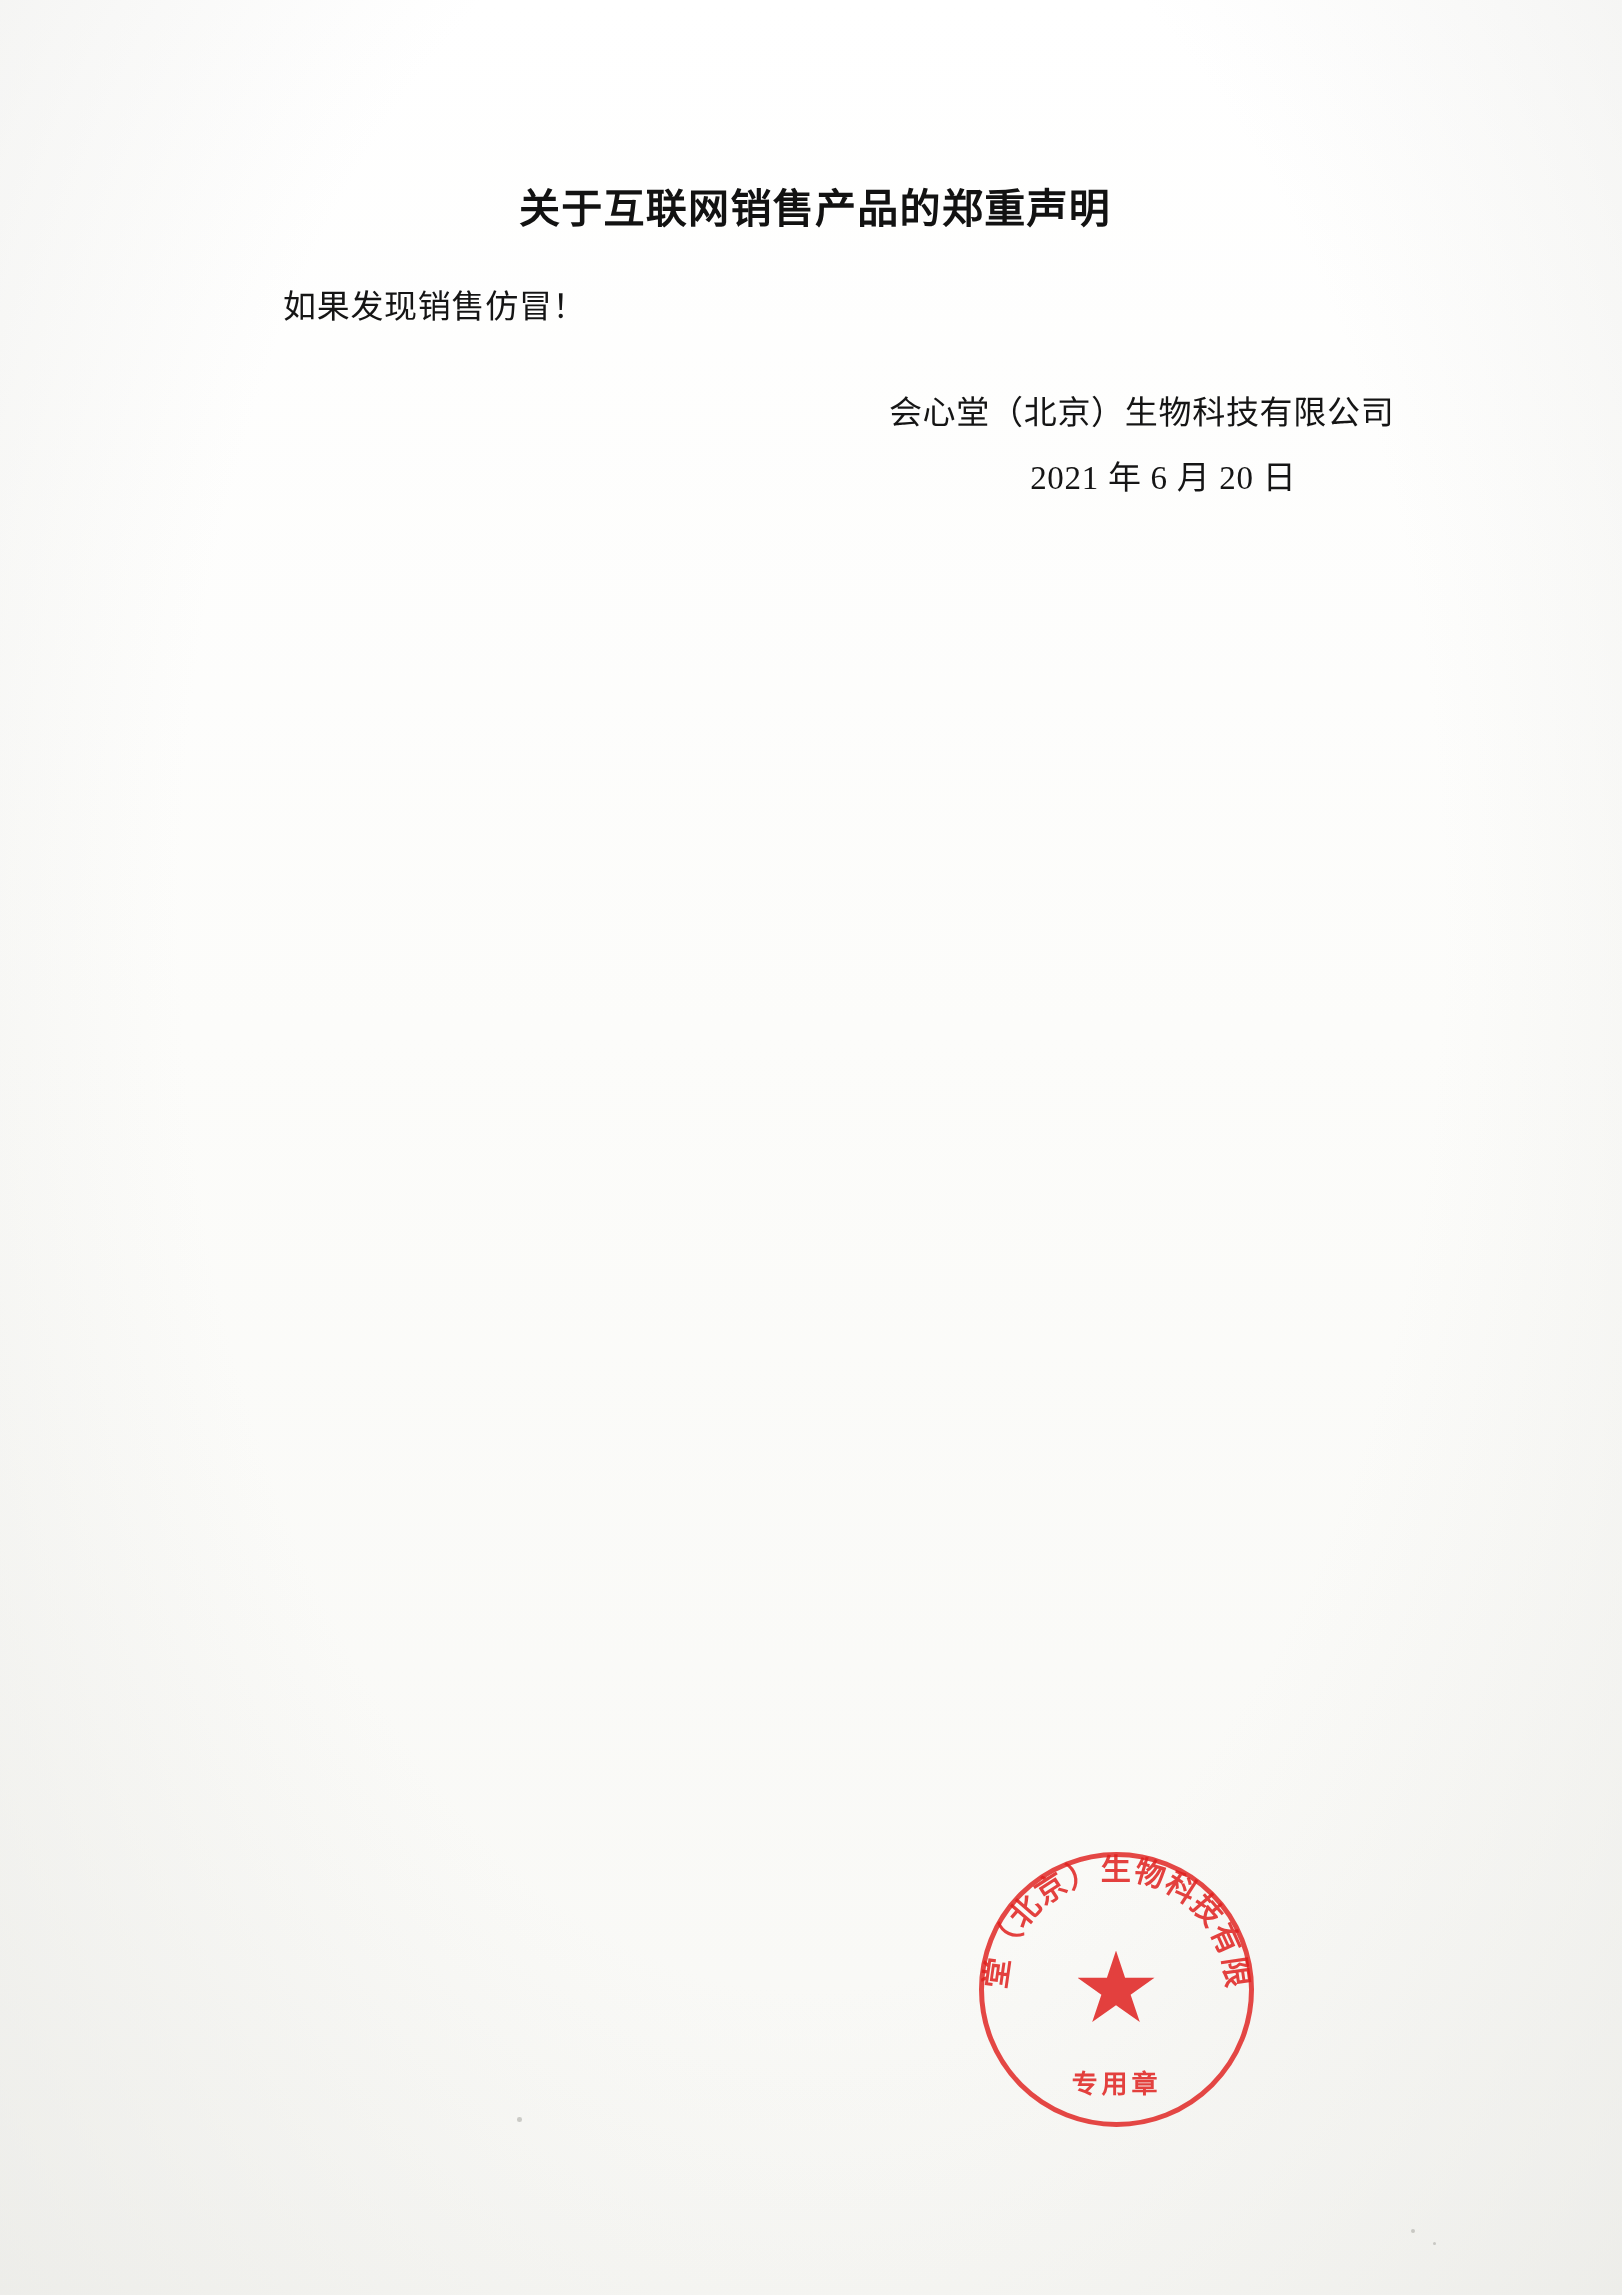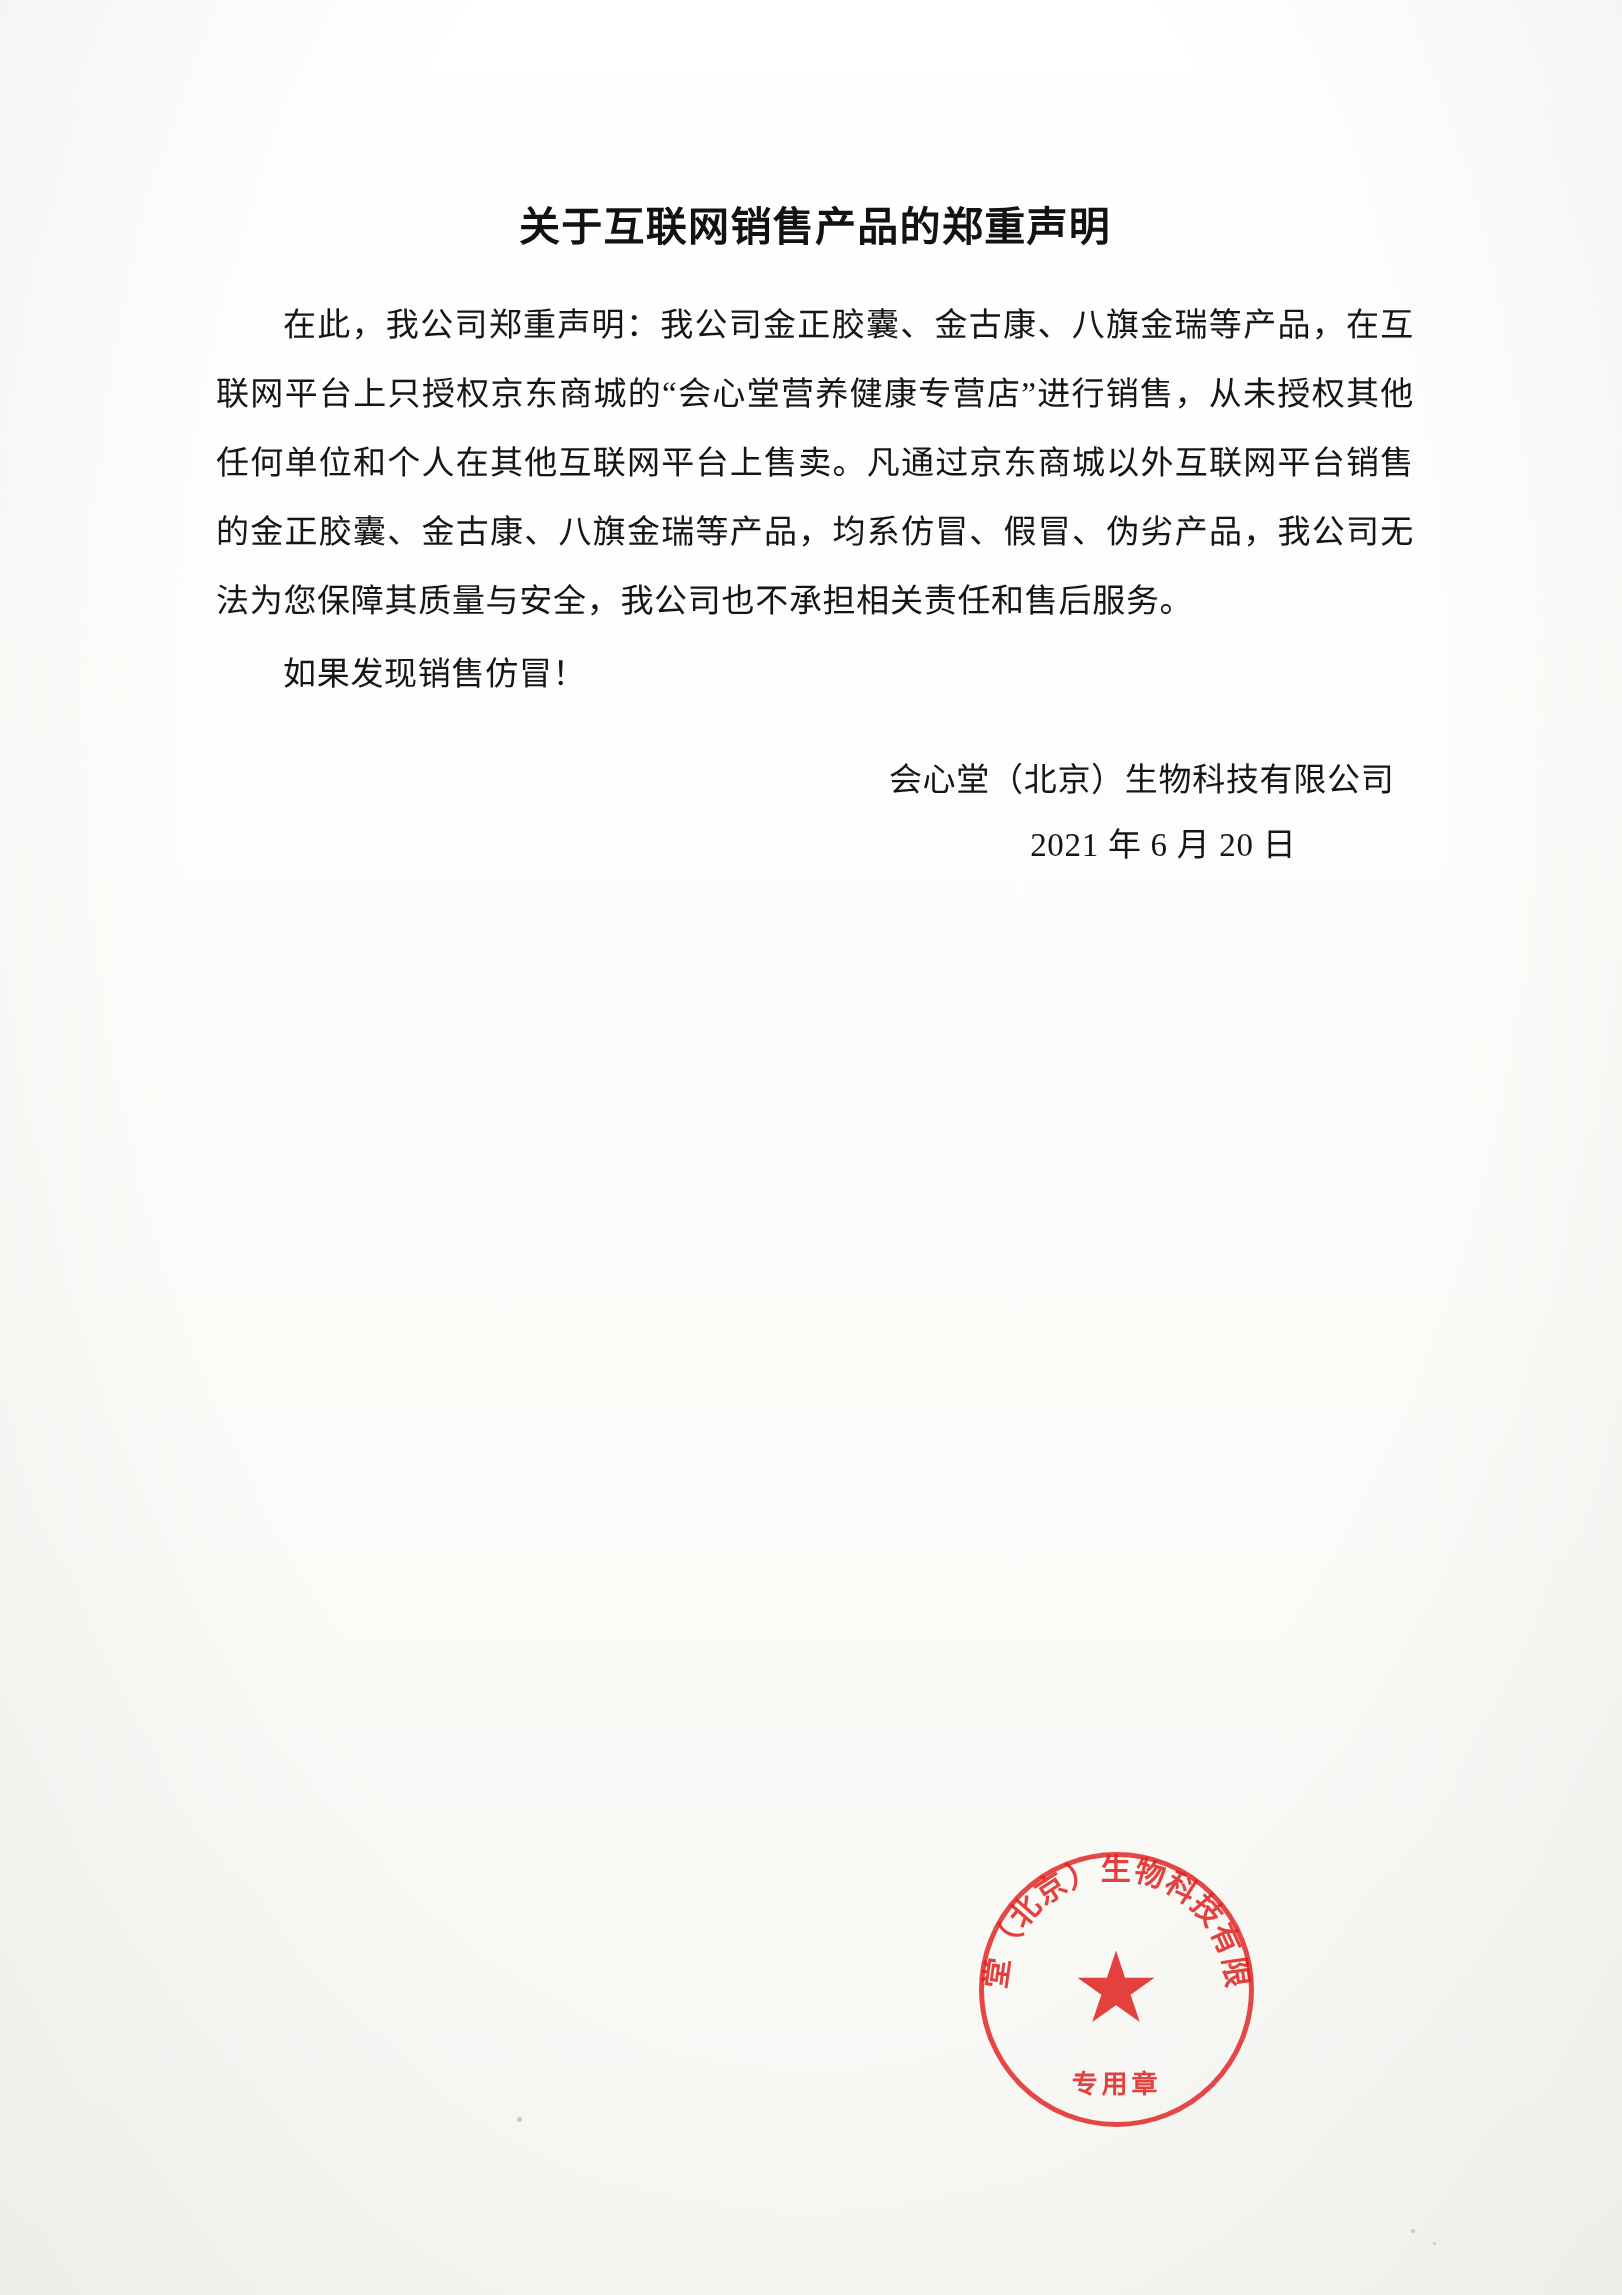--- a/index.html
+++ b/index.html
@@ -22,21 +22,21 @@
     position: absolute;
     inset: 0;
     background:
       radial-gradient(ellipse at 50% 40%, rgba(255,255,255,0) 55%, rgba(228,228,224,0.55) 100%),
       linear-gradient(180deg, #ffffff 0%, #fcfcfa 45%, #f8f8f5 100%);
     pointer-events: none;
   }
   .content {
     position: absolute;
     left: 216px;
-    top: 193px;
+    top: 175px;
     width: 1198px;
   }
   .doc-title {
     text-align: center;
     font-size: 41px;
     font-weight: bold;
     letter-spacing: 1.3px;
     color: #121212;
     margin: 0 0 38px 0;
     font-family: "Liberation Sans", "DejaVu Sans", sans-serif;
@@ -135,21 +135,20 @@
 <div class="page">
   <div class="paper-tint"></div>
 
   <div class="speck" style="left:517px;top:2117px;width:4.6px;height:4.6px;"></div>
   <div class="speck" style="left:1411px;top:2229px;width:3.9px;height:3.9px;"></div>
   <div class="speck" style="left:1433px;top:2242px;width:3.3px;height:3.3px;"></div>
 
   <div class="content">
     <h1 class="doc-title">关于互联网销售产品的郑重声明</h1>
 
-    <p class="para">在此，我公司郑重声明：我公司金正胶囊、金古康、八旗金瑞等产品，在互联网平台上只授权京东商城的“会心堂营养健康专营店”进行销售，从未授权其他任何单位和个人在其他互联网平台上售卖。凡通过京东商城以外互联网平台销售的金正胶囊、金古康、八旗金瑞等产品，均系仿冒、假冒、伪劣产品，我公司无法为您保障其质量与安全，我公司也不承担相关责任和售后服务。</p>
 
     <p class="para notice-short">如果发现销售仿冒！</p>
 
     <div class="sign-block">
       <div class="sign-company">会心堂（北京）生物科技有限公司</div>
       <div class="sign-date">2021 年 6 月 20 日</div>
     </div>
   </div>
 
   <div class="seal">

